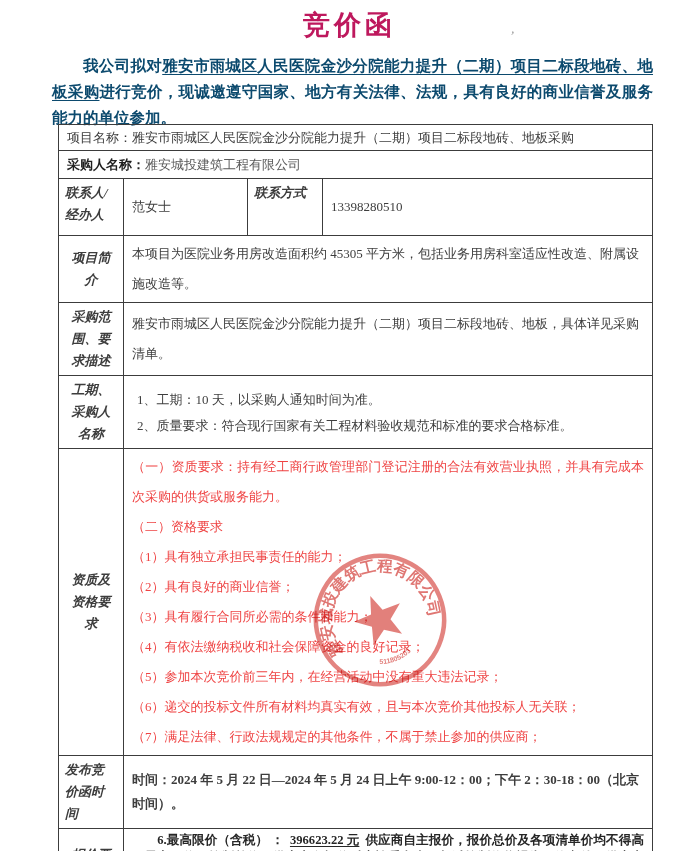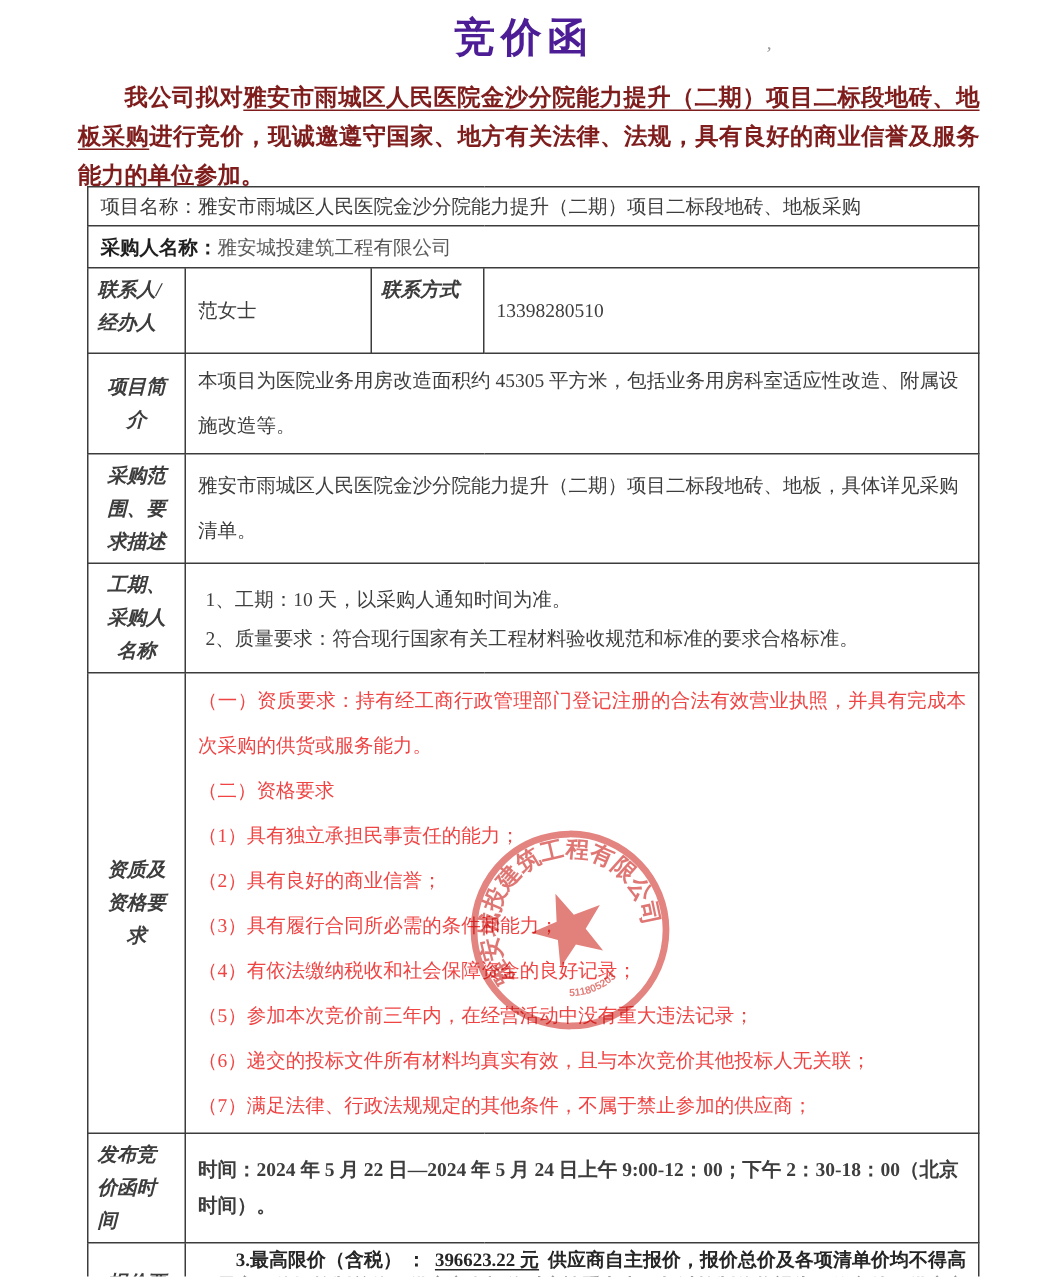--- a/index.html
+++ b/index.html
@@ -10,35 +10,35 @@
     color:#2b2b2b;
     position:relative;
     overflow:hidden;
   }
   .doc-title{
     text-align:center;
     font-size:27px;
     font-weight:bold;
     letter-spacing:4px;
     padding-top:7px;
-    color:#4c1d95;
+    color:#be185d;
   }
   .pen-mark{
     position:absolute;
     left:510px;top:28px;
     font-size:13px;
     color:#9a9a9a;
     transform:rotate(8deg);
   }
   .intro{
     margin:10px 46px 0 52px;
     font-size:15.5px;
     line-height:26px;
     font-weight:600;
-    color:#7f1d1d;
+    color:#0c4a6e;
     text-align:justify;
     text-indent:2em;
   }
   .intro .u{
     text-decoration:underline;
     text-underline-offset:3px;
   }
   table.main{
     position:absolute;
     left:58px;top:124px;
@@ -156,21 +156,21 @@
       <p>（7）满足法律、行政法规规定的其他条件，不属于禁止参加的供应商；</p>
     </td>
   </tr>
   <tr style="height:60px">
     <td class="lbl top">发布竞价函时间</td>
     <td colspan="3" class="pub">时间：2024 年 5 月 22 日—2024 年 5 月 24 日上午 9:00-12：00；下午 2：30-18：00（北京时间）。</td>
   </tr>
   <tr style="height:64px">
     <td class="lbl">报价要求</td>
     <td colspan="3" class="quote">
-      <p><span>3.最高限价（含税） ：</span><span class="u">396623.22 元</span><span>供应商自主报价，报价总价及各项清单价均不得高于最高限价及控制单价，供应商在报价时应慎重考虑，超过控制价将视为无效文件。供应商应按照竞价文件中的格式文本要求编制竞价文件，供应商私自变更实质性内容，采购人有权拒绝（采购人认可的除外），其竞价文件作无效响应处理。</span></p>
+      <p><span>6.最高限价（含税） ：</span><span class="u">396623.22 元</span><span>供应商自主报价，报价总价及各项清单价均不得高于最高限价及控制单价，供应商在报价时应慎重考虑，超过控制价将视为无效文件。供应商应按照竞价文件中的格式文本要求编制竞价文件，供应商私自变更实质性内容，采购人有权拒绝（采购人认可的除外），其竞价文件作无效响应处理。</span></p>
     </td>
   </tr>
 </tbody>
   </table>
 
 <svg class="seal" viewBox="-87 -87 174 174">
   <g transform="rotate(-22)">
     <circle class="ring" cx="0" cy="0" r="64" stroke-width="4.5" opacity="0.82"></circle>
     <path id="ringPath" d="M -46 17 A 49 49 0 1 1 46 17" fill="none"></path>
     <path id="serialPath" d="M -34 28 A 44 44 0 0 0 34 28" fill="none"></path>

